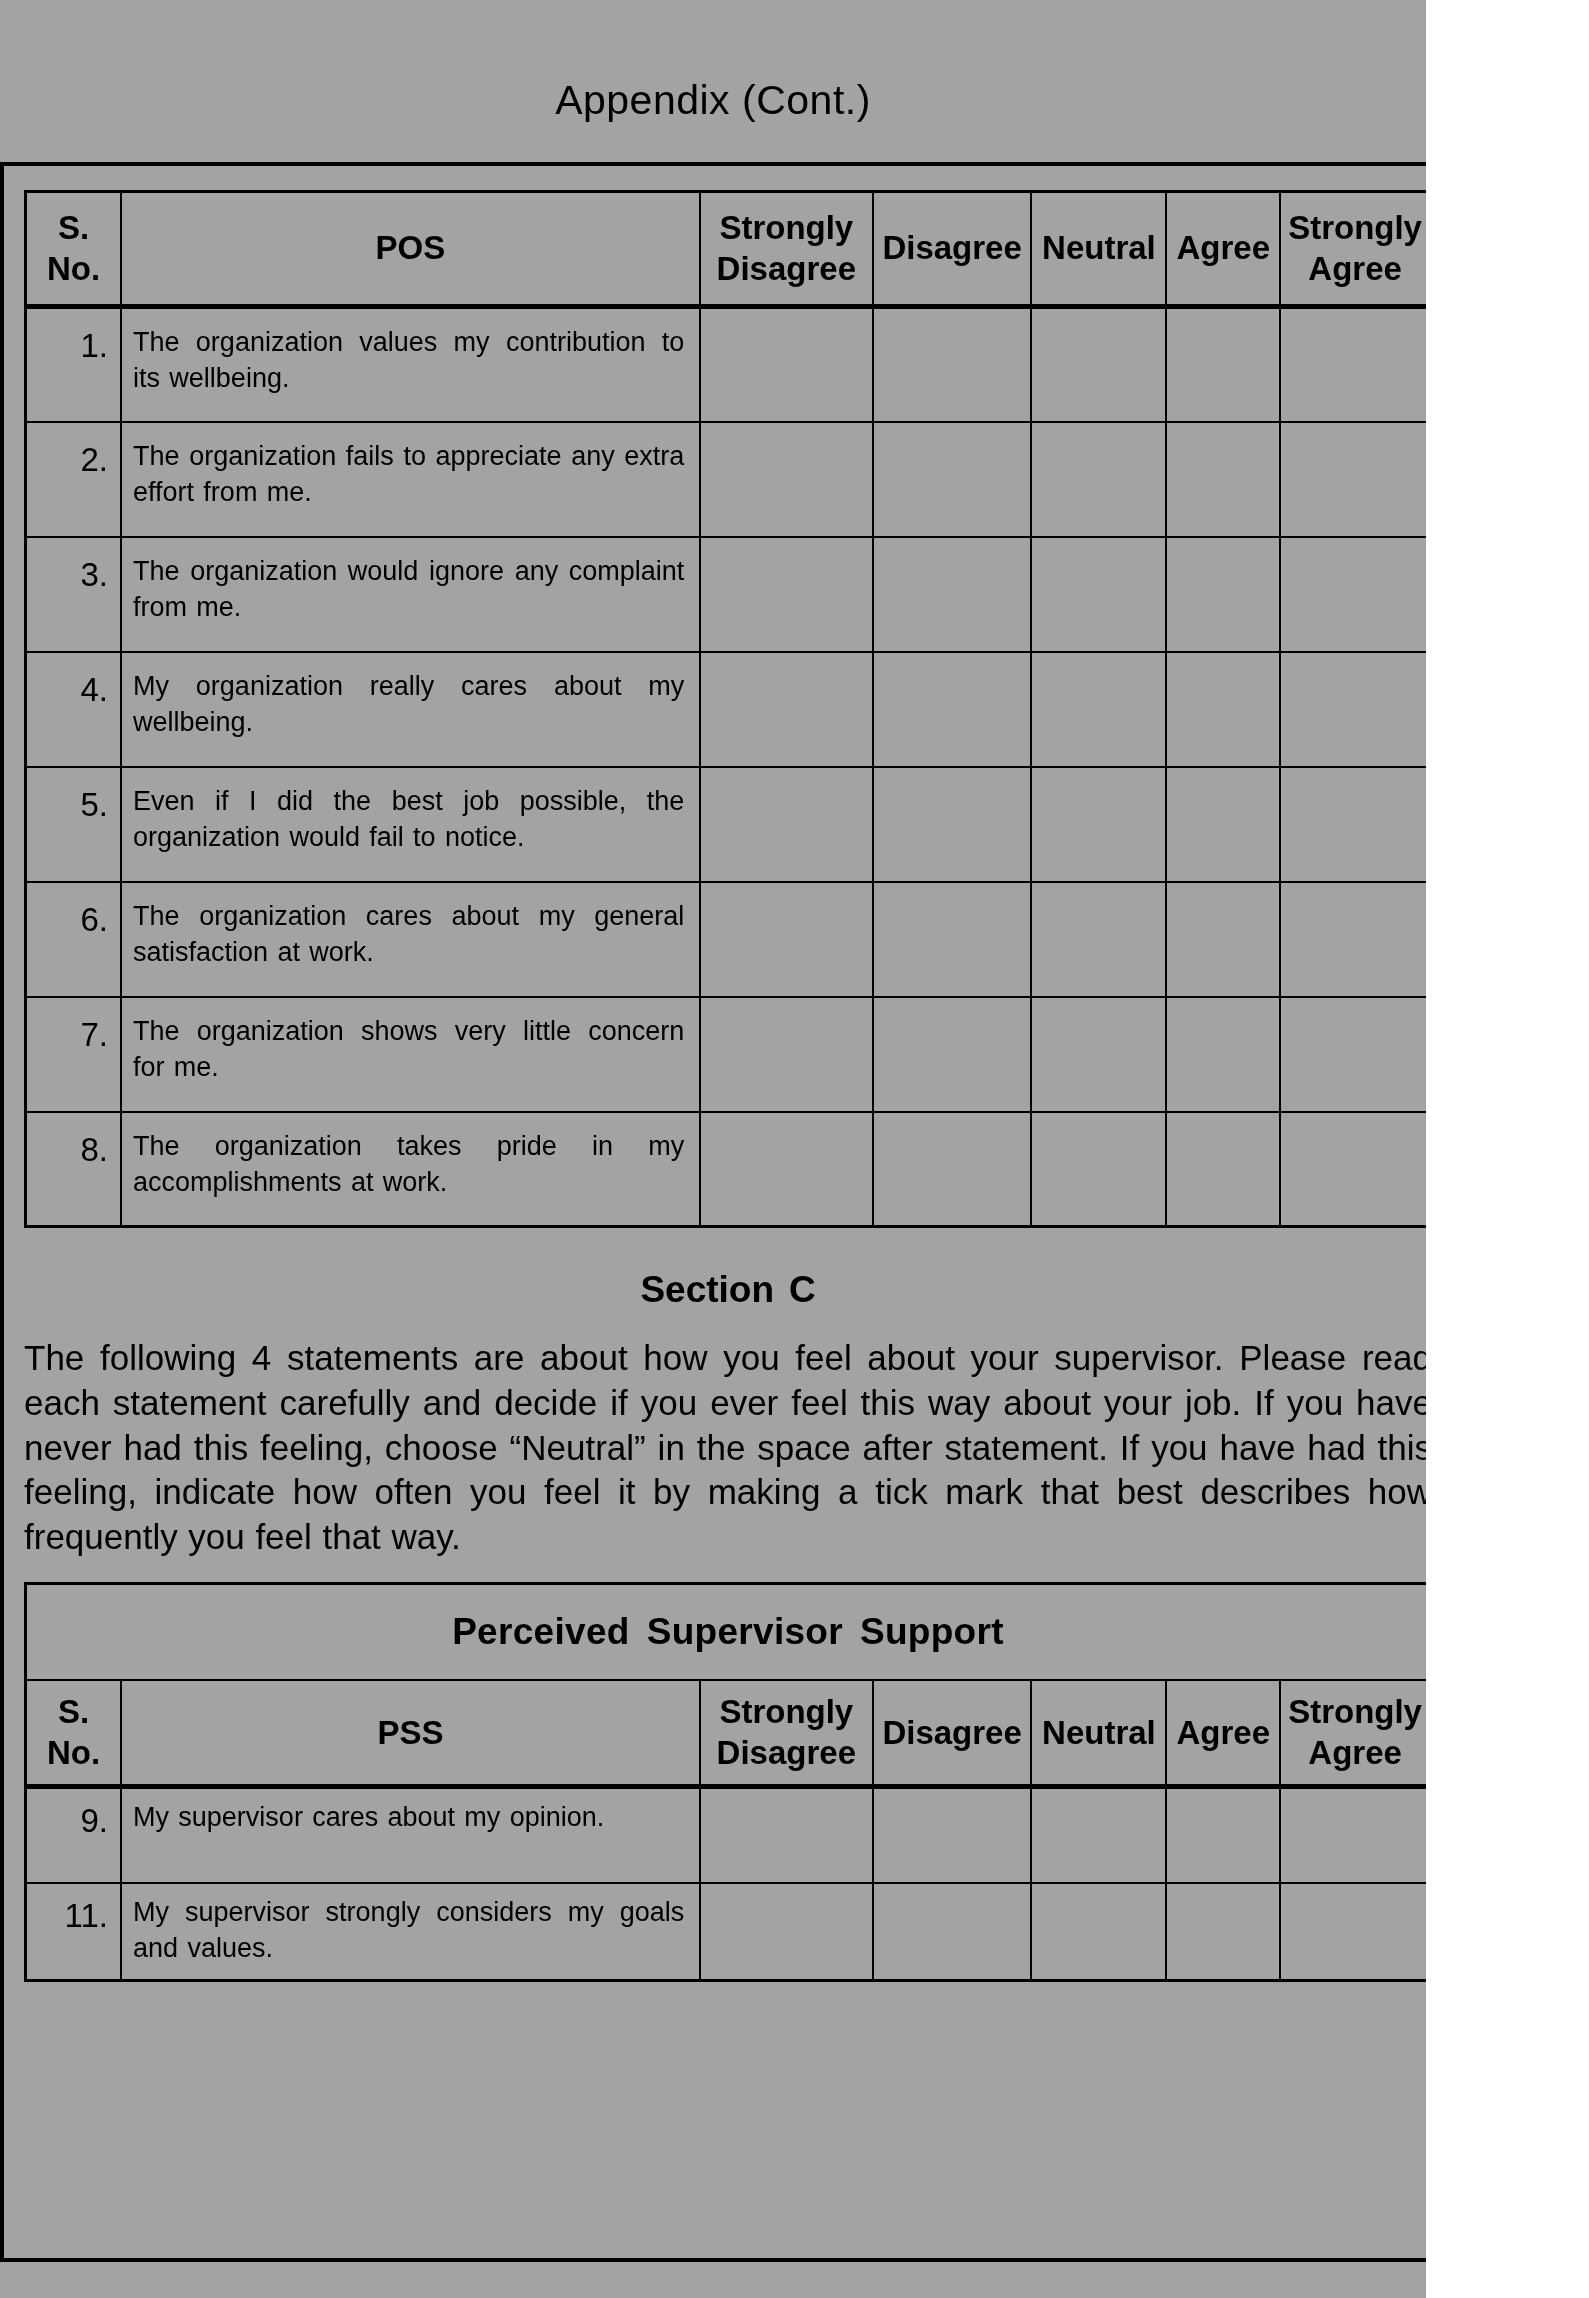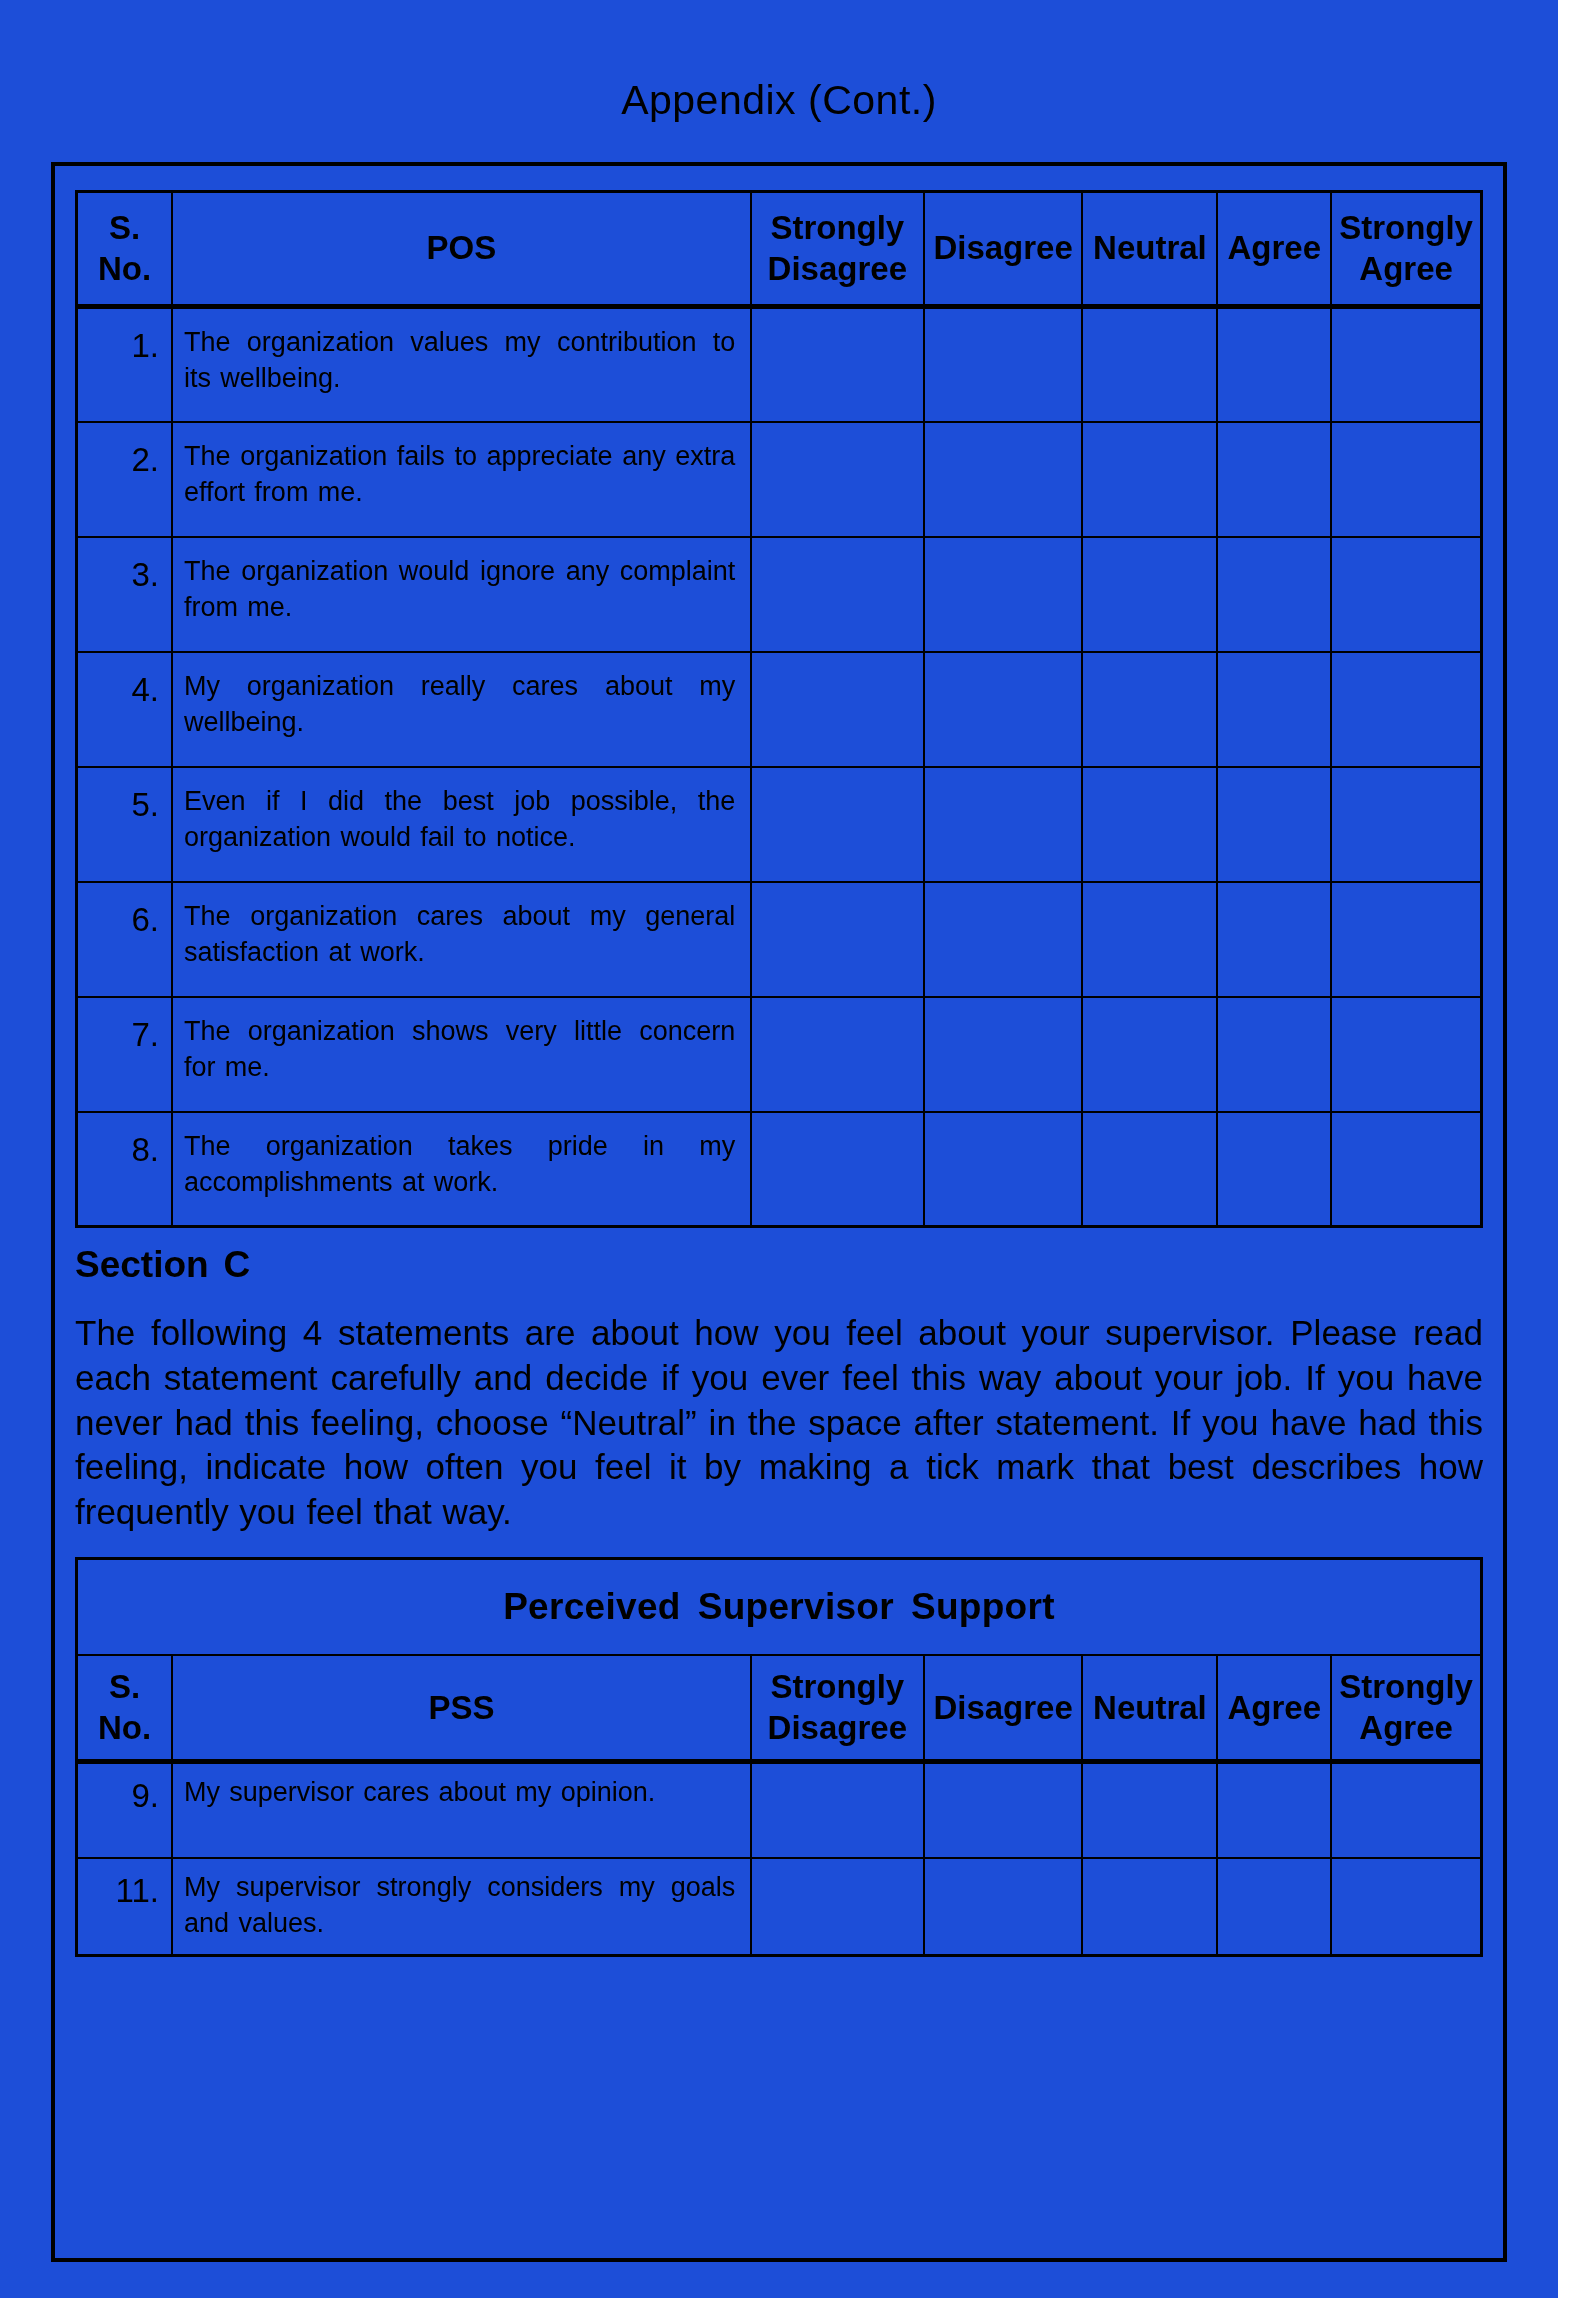--- a/index.html
+++ b/index.html
@@ -4,23 +4,23 @@
 <style>
   * { margin: 0; padding: 0; box-sizing: border-box; }
   html, body { background: #ffffff; }
   body {
     font-family: "Liberation Sans", "DejaVu Sans", sans-serif;
     color: #000;
     -webkit-font-smoothing: antialiased;
   }
   .page {
     position: relative;
-    width: 1558px;
+    width: 1426px;
     height: 2299px;
-    background: #1d4ed8;
+    background: #a3a3a3;
     overflow: hidden;
   }
   .doc-title {
     padding-top: 77px;
     text-align: center;
     font-size: 41px;
     font-weight: 400;
     letter-spacing: 0.5px;
   }
   .content-frame {
@@ -68,22 +68,22 @@
     font-size: 27px;
     line-height: 1.32;
     padding: 16.4px 14.6px 9.1px 11px;
     word-spacing: 1.8px;
   }
   .t1 tbody tr { height: 115px; }
   .t2 tbody tr { height: 97px; }
   .t2 td.sno { padding-top: 12.8px; }
   .t2 td.item { padding-top: 11px; }
   .section-heading {
-    margin-top: 16px;
-    text-align: left;
+    margin-top: 41px;
+    text-align: center;
     font-size: 37px;
     font-weight: 700;
     word-spacing: 4.6px;
   }
   .section-intro {
     margin-top: 25px;
     font-size: 35px;
     line-height: 1.28;
     text-align: justify;
     word-spacing: 0.9px;

